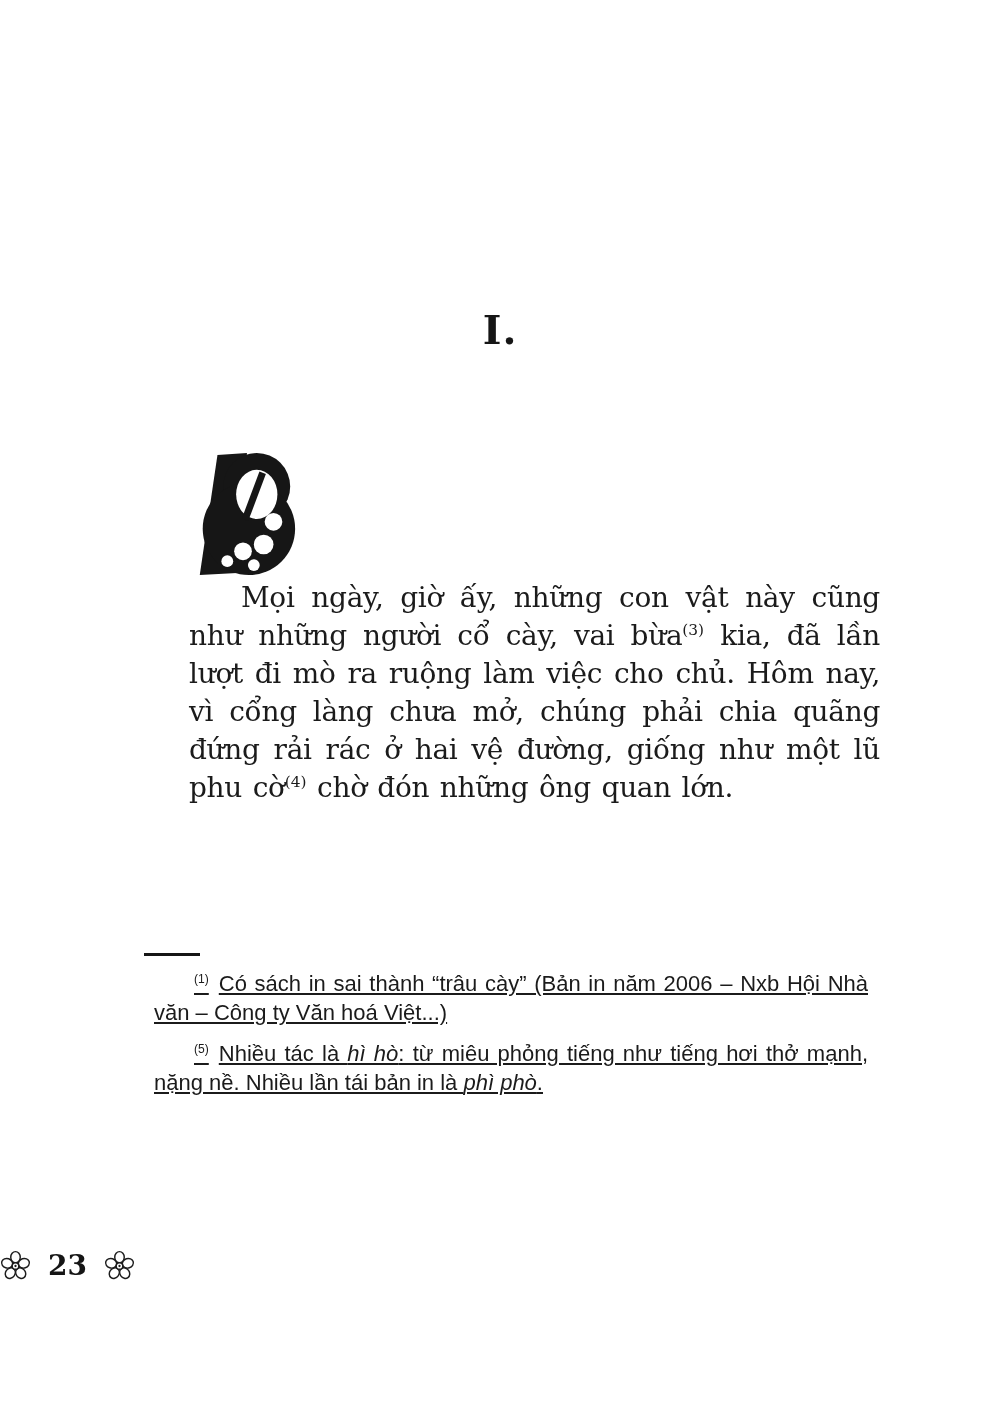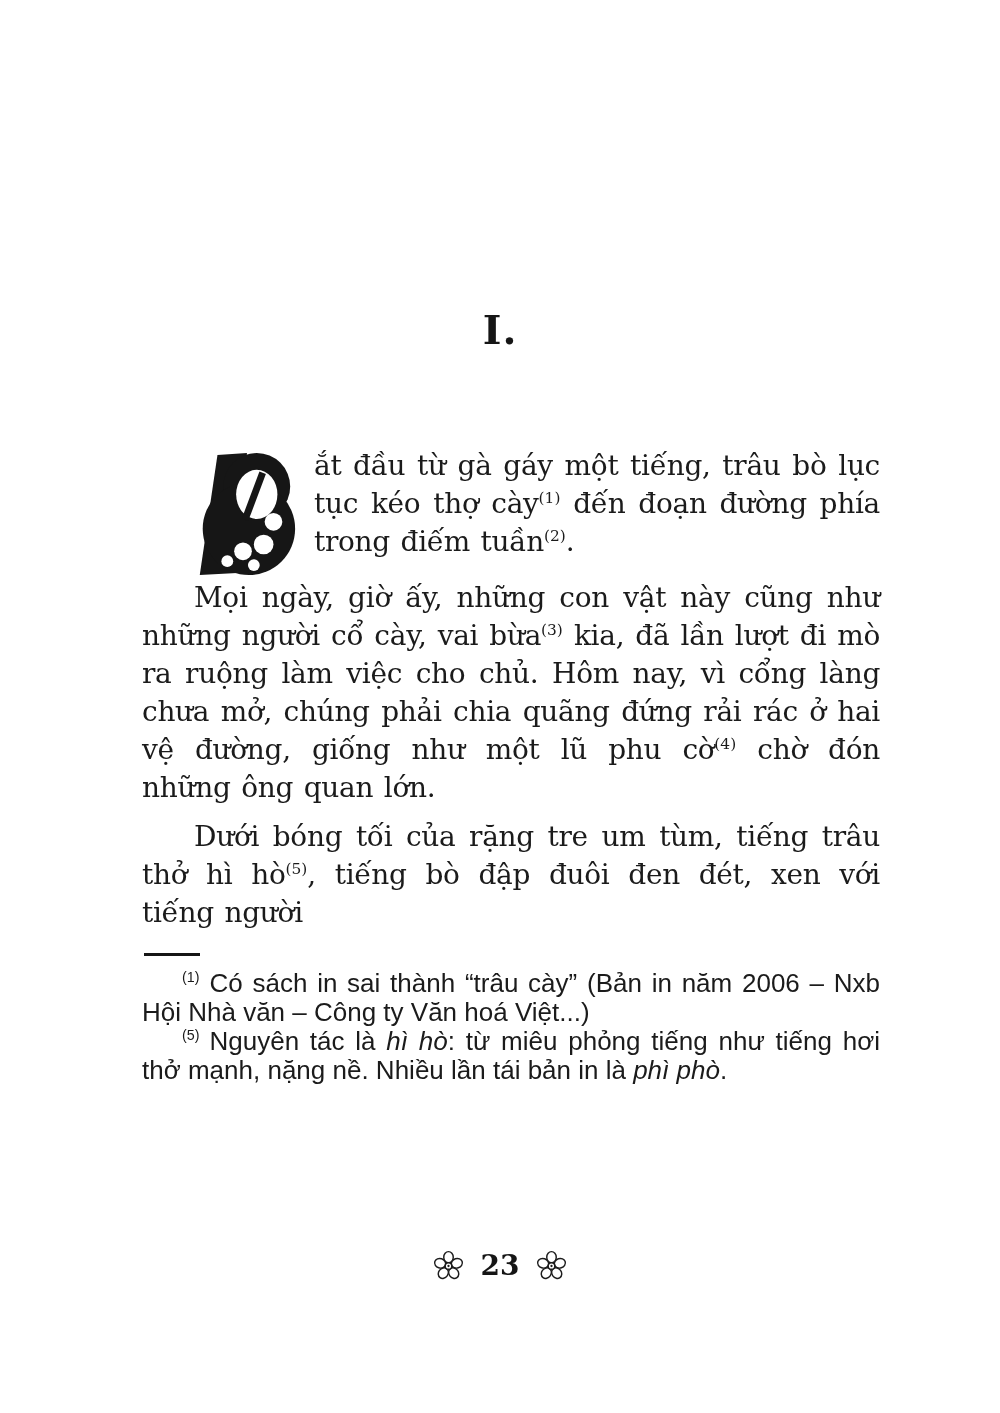--- a/index.html
+++ b/index.html
@@ -35,21 +35,21 @@
   .para {
     margin: 0 0 11px 0;
     font-family: "DejaVu Serif", serif;
     font-size: 28px;
     line-height: 38px;
     text-align: justify;
     letter-spacing: -0.3px;
     word-spacing: 2px;
     color: #1b1b1b;
   }
-  .para.indent { text-indent: 52px; }
+  .para.indent { text-indent: 52px; margin-left: 47px; }
   .para .ref, .fn sup {
     font-size: 0.55em;
     vertical-align: super;
     line-height: 0;
     letter-spacing: 0;
   }
   .dropcap-box {
     float: left;
     width: 116px;
     height: 126px;
@@ -62,37 +62,37 @@
     left: 142px;
     width: 738px;
   }
   .fn-rule {
     width: 56px;
     height: 3px;
     background: #161616;
     margin: 0 0 13px 2px;
   }
   .fn {
-    margin: 0;
+    margin: 12px;
     font-family: "Liberation Sans", sans-serif;
-    font-size: 26px;
+    font-size: 22px;
     line-height: 29px;
     text-align: justify;
     text-indent: 40px;
     color: #1b1b1b;
+    text-decoration: underline;
   }
   .fn-marker { margin-right: 10px; }
   .fn i { font-style: italic; }
   .page-footer {
     position: absolute;
     top: 1249px;
     left: 0;
     right: 0;
     display: flex;
-    justify-content: center;
     align-items: center;
     gap: 17px;
   }
   .page-number {
     font-family: "DejaVu Serif", serif;
     font-weight: 700;
     font-size: 28px;
     line-height: 34px;
     color: #151515;
   }
@@ -115,45 +115,42 @@
           <circle cx="72" cy="36" r="34" fill="#161616"></circle>
           <circle cx="64" cy="79" r="47" fill="#161616"></circle>
           <ellipse cx="72" cy="44" rx="21" ry="25" fill="#ffffff"></ellipse>
           <line x1="60" y1="70" x2="78" y2="22" stroke="#161616" stroke-width="7"></line>
           <circle cx="58" cy="102" r="9" fill="#ffffff"></circle>
           <circle cx="79" cy="95" r="10" fill="#ffffff"></circle>
           <circle cx="89" cy="72" r="9" fill="#ffffff"></circle>
           <circle cx="42" cy="112" r="6" fill="#ffffff"></circle>
           <circle cx="69" cy="116" r="6" fill="#ffffff"></circle>
         </svg>
-      </span><span><span>ắt đầu từ gà gáy một tiếng, trâu bò lục tục kéo thợ cày</span><sup class="ref">(1)</sup><span> đến đoạn đường phía trong điếm tuần</span><sup class="ref">(2)</sup><span>.</span></span>
+      </span>
     </p>
 
     <p class="para indent" style="clear:left">
       <span><span>Mọi ngày, giờ ấy, những con vật này cũng như những người cổ cày, vai bừa</span><sup class="ref">(3)</sup><span> kia, đã lần lượt đi mò ra ruộng làm việc cho chủ. Hôm nay, vì cổng làng chưa mở, chúng phải chia quãng đứng rải rác ở hai vệ đường, giống như một lũ phu cờ</span><sup class="ref">(4)</sup><span> chờ đón những ông quan lớn.</span></span>
     </p>
 
-    <p class="para indent">
-      <span><span>Dưới bóng tối của rặng tre um tùm, tiếng trâu thở hì hò</span><sup class="ref">(5)</sup><span>, tiếng bò đập đuôi đen đét, xen với tiếng người</span></span>
-    </p>
 
   </div>
 
   <div class="footnotes">
     <div class="fn-rule"></div>
 
     <p class="fn">
       <sup class="fn-marker">(1)</sup><span><span>Có sách in sai thành “trâu cày” (Bản in năm 2006 – Nxb Hội Nhà văn – Công ty Văn hoá Việt...)</span></span>
     </p>
 
 
 
 
     <p class="fn">
-      <sup class="fn-marker">(5)</sup><span><span>Nguyên tác là </span><i>hì hò</i><span>: từ miêu phỏng tiếng như tiếng hơi thở mạnh, nặng nề. Nhiều lần tái bản in là </span><i>phì phò</i><span>.</span></span>
+      <sup class="fn-marker">(5)</sup><span><span>Nhiều tác là </span><i>hì hò</i><span>: từ miêu phỏng tiếng như tiếng hơi thở mạnh, nặng nề. Nhiều lần tái bản in là </span><i>phì phò</i><span>.</span></span>
     </p>
   </div>
 
   <div class="page-footer">
     <svg class="flower" viewBox="0 0 30 30" xmlns="http://www.w3.org/2000/svg" aria-hidden="true">
       <g stroke="#1c1c1c" stroke-width="1.4" fill="#ffffff">
         <ellipse cx="15" cy="6.5" rx="4.6" ry="5.4"></ellipse>
         <ellipse cx="15" cy="6.5" rx="4.6" ry="5.4" transform="rotate(72 15 15)"></ellipse>
         <ellipse cx="15" cy="6.5" rx="4.6" ry="5.4" transform="rotate(144 15 15)"></ellipse>
         <ellipse cx="15" cy="6.5" rx="4.6" ry="5.4" transform="rotate(216 15 15)"></ellipse>

